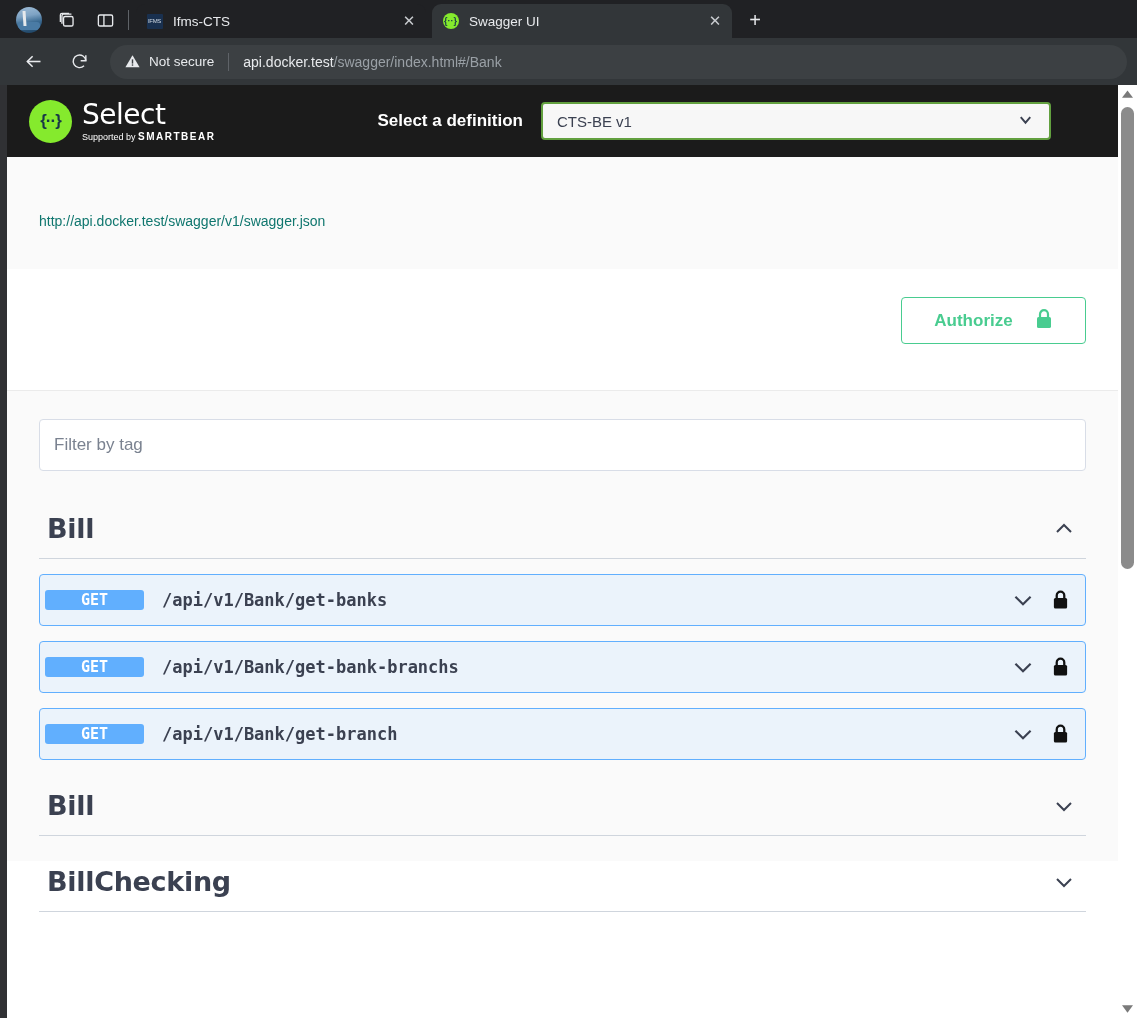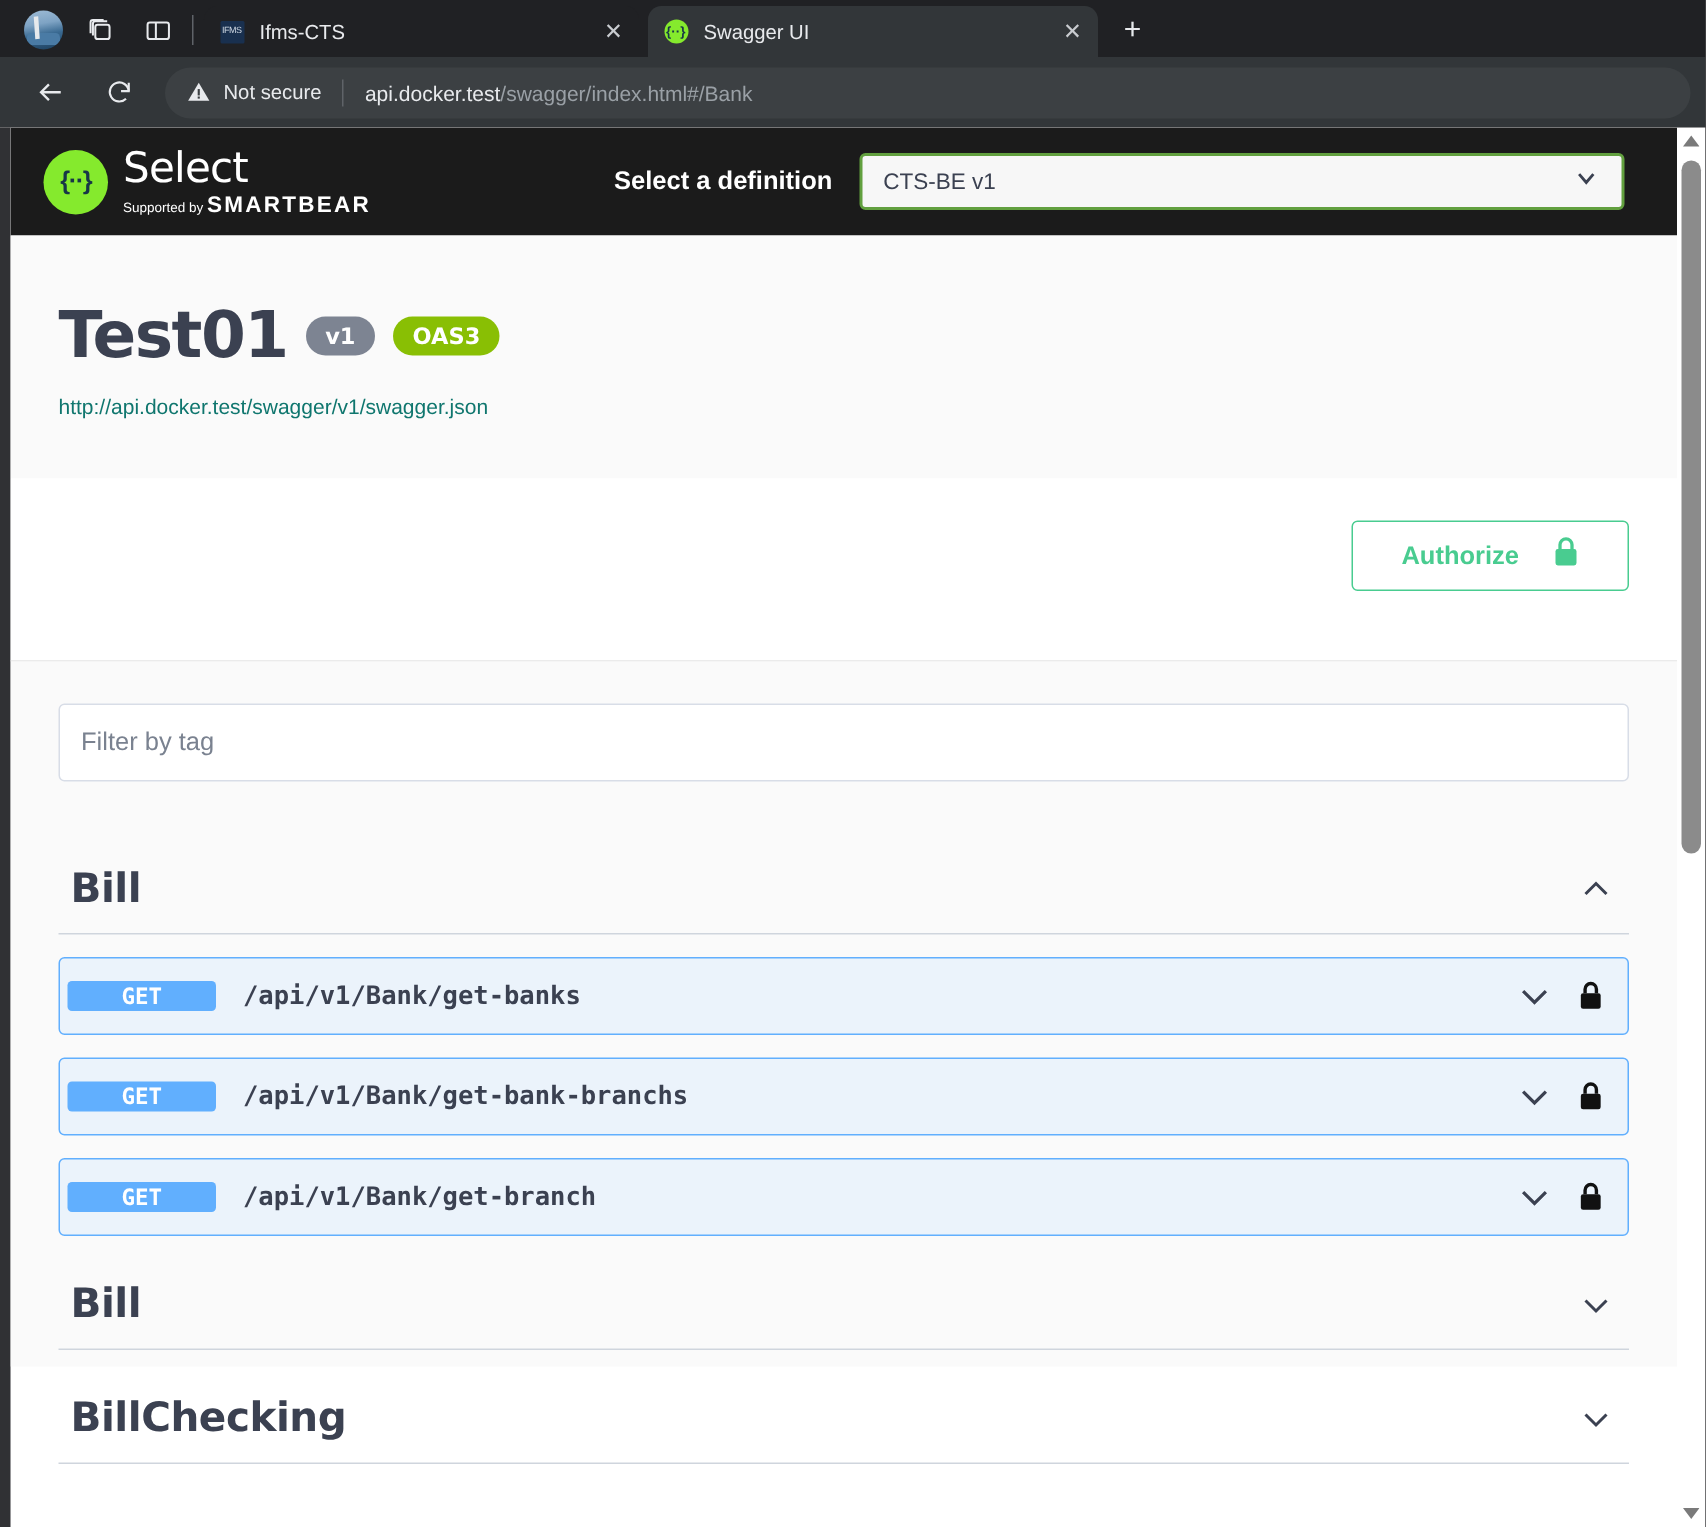--- a/index.html
+++ b/index.html
@@ -119,21 +119,21 @@
   }
   .logo-text { line-height: 1; }
   .logo-name {
     color: #ffffff; font-size: 28px; letter-spacing: -.5px;
     font-family: "DejaVu Sans", sans-serif;
   }
   .logo-sub {
     color: #ffffff; font-size: 9px; margin-top: 3px;
     font-family: "Liberation Sans", sans-serif;
   }
-  .logo-sub b { font-size: 15px; letter-spacing: 1.5px; }
+  .logo-sub b { font-size: 10px; letter-spacing: 1.5px; }
   .topbar-right { display: flex; align-items: center; margin-left: 162px; flex: 1; }
   .select-label {
     color: #ffffff; font-size: 17px; font-weight: bold; margin-right: 18px; flex: none;
   }
   .def-select {
     flex: 1; max-width: 510px; height: 38px; background: #f7f7f7;
     border: 2px solid #62a03f; border-radius: 4px;
     display: flex; align-items: center; padding: 0 14px;
   }
   .def-value { flex: 1; color: #3b4151; font-size: 15px; font-weight: normal; }
@@ -169,21 +169,21 @@
     display: flex; align-items: center; justify-content: center;
     gap: 22px;
   }
   .auth-label { color: #49cc90; font-size: 17px; font-weight: bold; }
 
   
   .ops-area { background: #fafafa; padding: 28px 32px 0 32px; height: 470px; }
   .filter-box {
     width: 100%; height: 52px; background: #ffffff;
     border: 1px solid #d8dde7; border-radius: 4px;
-    display: flex; align-items: center; padding: 0 14px; margin-bottom: 56px;
+    display: flex; align-items: center; padding: 0 14px; margin-bottom: 42px;
   }
   .filter-box span { color: #7a8290; font-size: 17px; }
 
   .tag-section { margin-bottom: 0; }
   .tag-head {
     display: flex; align-items: center; justify-content: space-between;
     padding: 0 10px 14px 8px; border-bottom: 1px solid #cfd5dd;
   }
   .tag-name {
     font-size: 27px; color: #3b4151; font-weight: bold;
@@ -312,25 +312,20 @@
             <span>
               <svg width="19" height="19" viewBox="0 0 24 24" fill="none" stroke="#3b4151" stroke-width="2.4">
                 <polyline points="6,9 12,16 18,9"></polyline>
               </svg>
             </span>
           </div>
         </div>
       </div>
 
       <div class="info-block">
-        <div class="title-row">
-          <span class="api-title">Test01</span>
-          <span class="badge ver">v1</span>
-          <span class="badge oas">OAS3</span>
-        </div>
         <a class="api-url" href="#">http://api.docker.test/swagger/v1/swagger.json</a>
       </div>
 
       <div class="scheme-band">
         <div class="authorize-btn">
           <span class="auth-label">Authorize</span>
           <span>
             <svg width="18" height="22" viewBox="0 0 18 22" fill="#49cc90">
               <rect x="2" y="9" width="14" height="11" rx="1.6"></rect>
               <path d="M5 9 V6.2 a4 4 0 0 1 8 0 V9" fill="none" stroke="#49cc90" stroke-width="2.2"></path>

